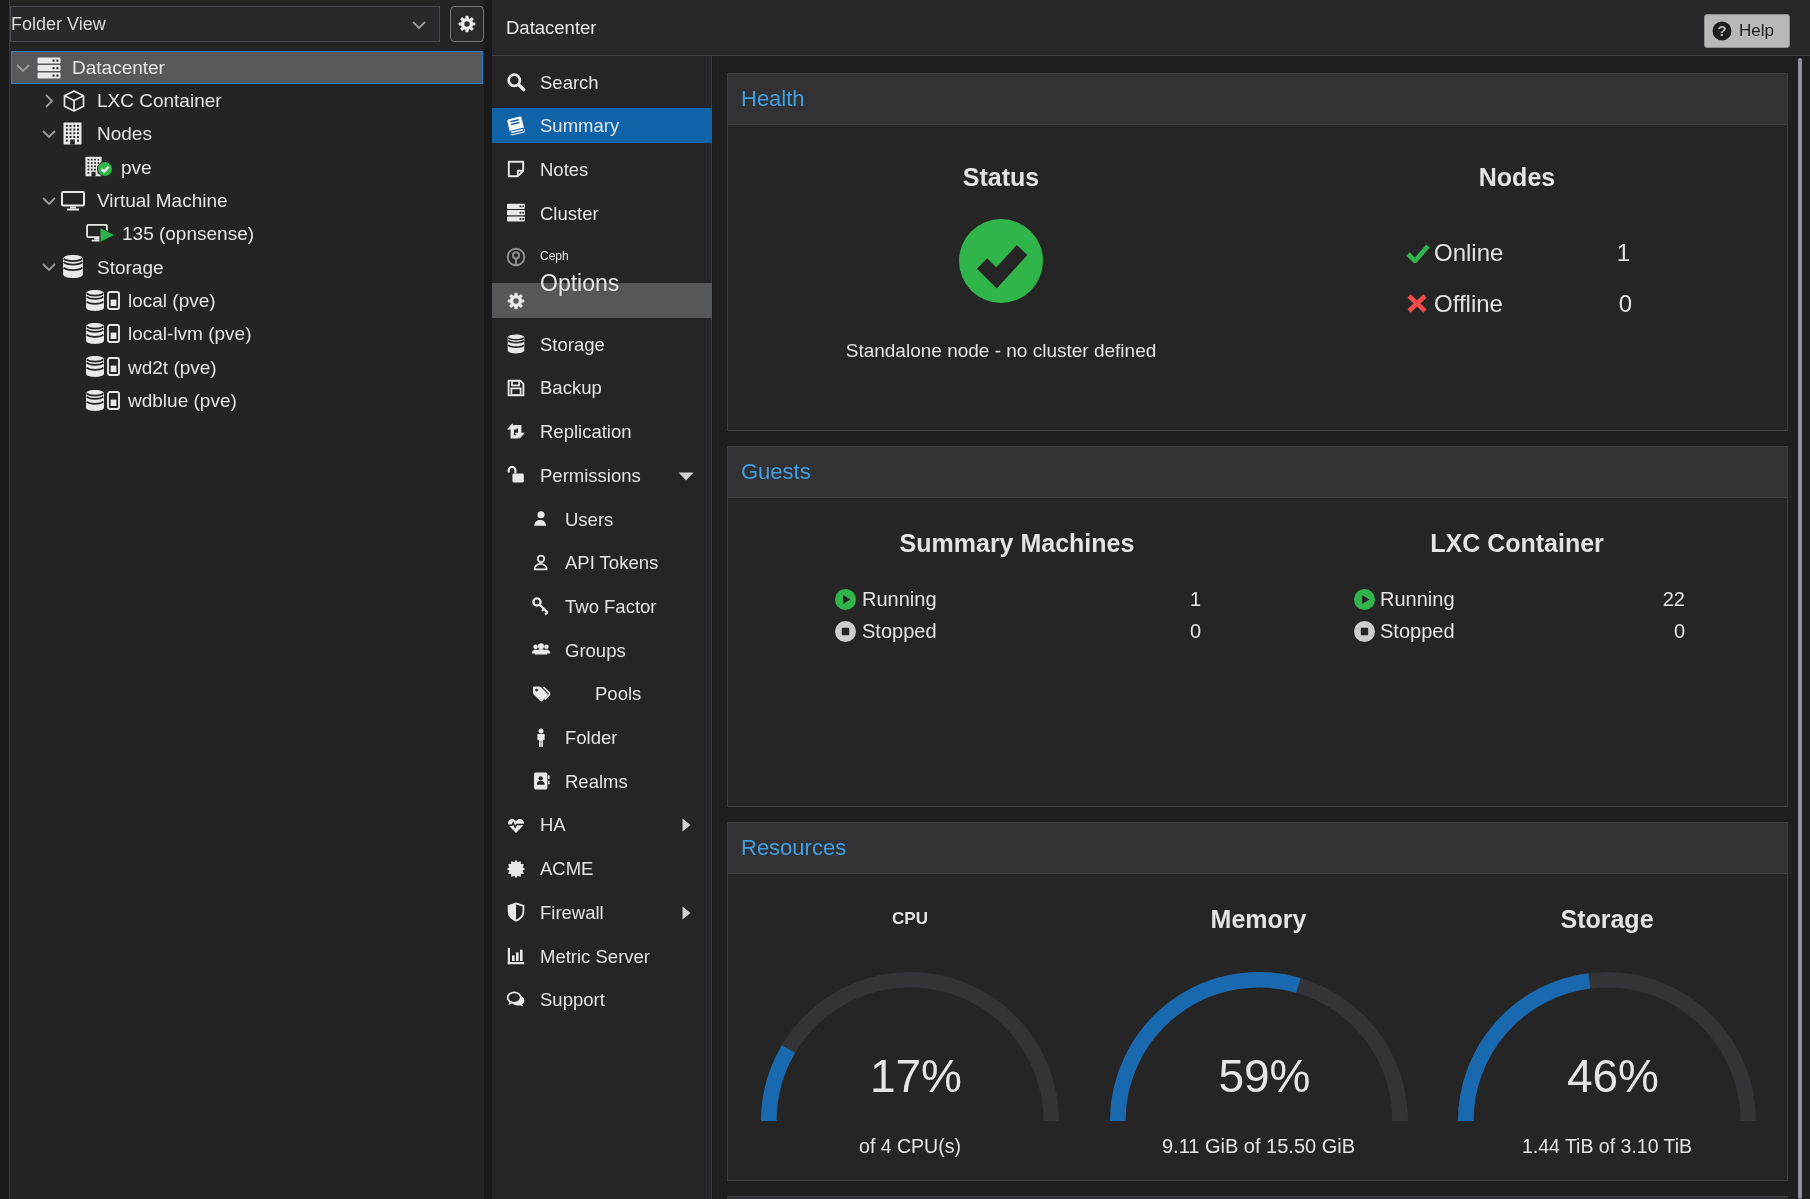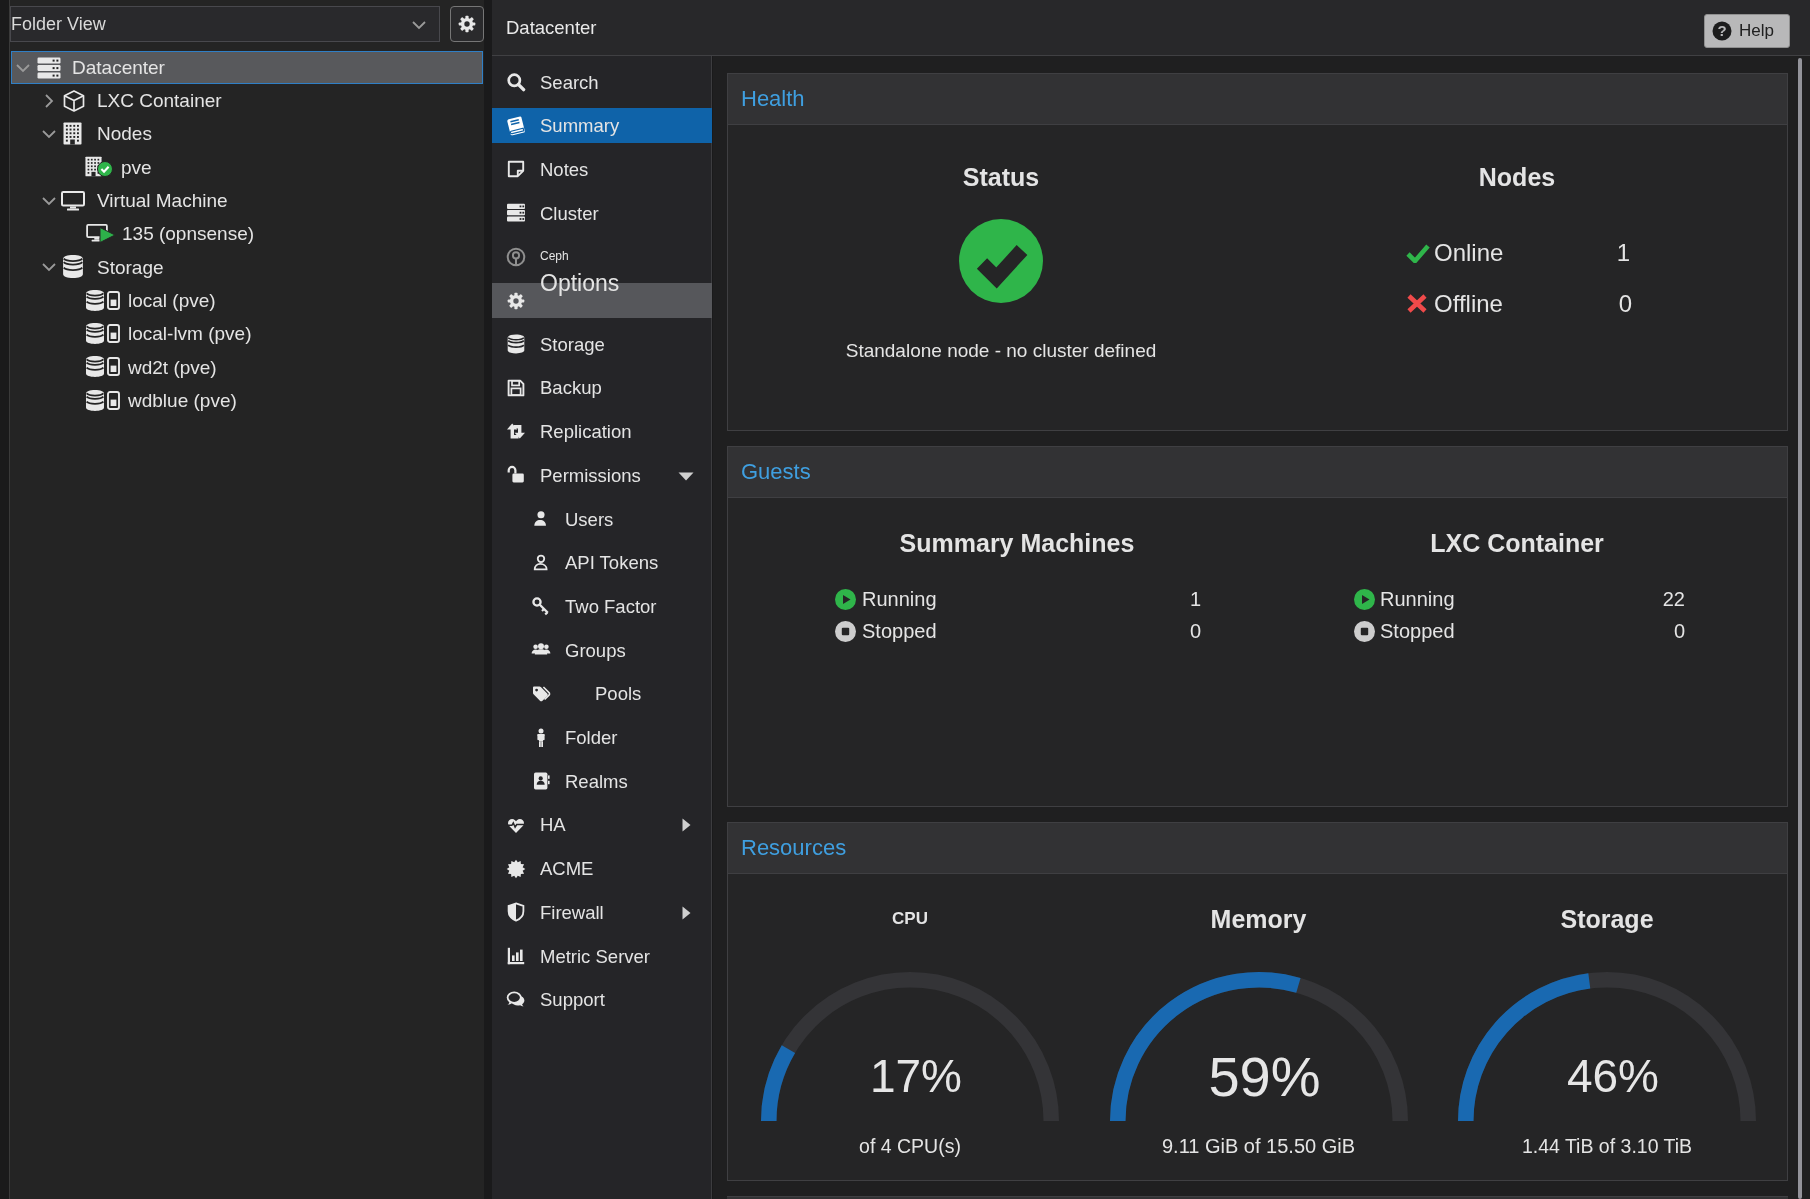--- a/index.html
+++ b/index.html
@@ -464,21 +464,21 @@
     <path d="M8.75 152 A 141.25 141.25 0 0 1 291.25 152" fill="none" stroke="#343437" stroke-width="15.5"></path>
     <path d="M8.75 152 A 141.25 141.25 0 0 1 28.42 80.10" fill="none" stroke="#1969b1" stroke-width="15.5"></path>
   </svg>
 <div class="abs" style="left:516px;top:1051px;width:800px;height:50px;display:flex;align-items:center;justify-content:center;font-size:46px;color:#e6e6e6;font-weight:normal;">17%</div>
 <div class="abs" style="left:510px;top:1121px;width:800px;height:50px;display:flex;align-items:center;justify-content:center;font-size:19.5px;color:#e4e4e4;font-weight:normal;">of 4 CPU(s)</div>
 <div class="abs" style="left:858.5px;top:894px;width:800px;height:50px;display:flex;align-items:center;justify-content:center;font-size:25px;color:#e4e4e4;font-weight:bold;">Memory</div>
 <svg class="abs" style="left:1108.5px;top:968.5px" width="300" height="153" viewBox="0 0 300 153">
     <path d="M8.75 152 A 141.25 141.25 0 0 1 291.25 152" fill="none" stroke="#343437" stroke-width="15.5"></path>
     <path d="M8.75 152 A 141.25 141.25 0 0 1 189.41 16.36" fill="none" stroke="#1969b1" stroke-width="15.5"></path>
   </svg>
-<div class="abs" style="left:864.5px;top:1051px;width:800px;height:50px;display:flex;align-items:center;justify-content:center;font-size:56px;color:#e6e6e6;font-weight:normal;">59%</div>
+<div class="abs" style="left:864.5px;top:1051px;width:800px;height:50px;display:flex;align-items:center;justify-content:center;font-size:46px;color:#e6e6e6;font-weight:normal;">59%</div>
 <div class="abs" style="left:858.5px;top:1121px;width:800px;height:50px;display:flex;align-items:center;justify-content:center;font-size:20px;color:#e4e4e4;font-weight:normal;">9.11 GiB of 15.50 GiB</div>
 <div class="abs" style="left:1207px;top:894px;width:800px;height:50px;display:flex;align-items:center;justify-content:center;font-size:25px;color:#e4e4e4;font-weight:bold;">Storage</div>
 <svg class="abs" style="left:1457px;top:968.5px" width="300" height="153" viewBox="0 0 300 153">
     <path d="M8.75 152 A 141.25 141.25 0 0 1 291.25 152" fill="none" stroke="#343437" stroke-width="15.5"></path>
     <path d="M8.75 152 A 141.25 141.25 0 0 1 132.30 11.86" fill="none" stroke="#1969b1" stroke-width="15.5"></path>
   </svg>
 <div class="abs" style="left:1213px;top:1051px;width:800px;height:50px;display:flex;align-items:center;justify-content:center;font-size:46px;color:#e6e6e6;font-weight:normal;">46%</div>
 <div class="abs" style="left:1207px;top:1121px;width:800px;height:50px;display:flex;align-items:center;justify-content:center;font-size:19.5px;color:#e4e4e4;font-weight:normal;">1.44 TiB of 3.10 TiB</div>
 <div class="abs" style="left:1798px;top:58px;width:4px;height:1141px;background:#93939a;border-radius:2px"></div>
 </body></html>

